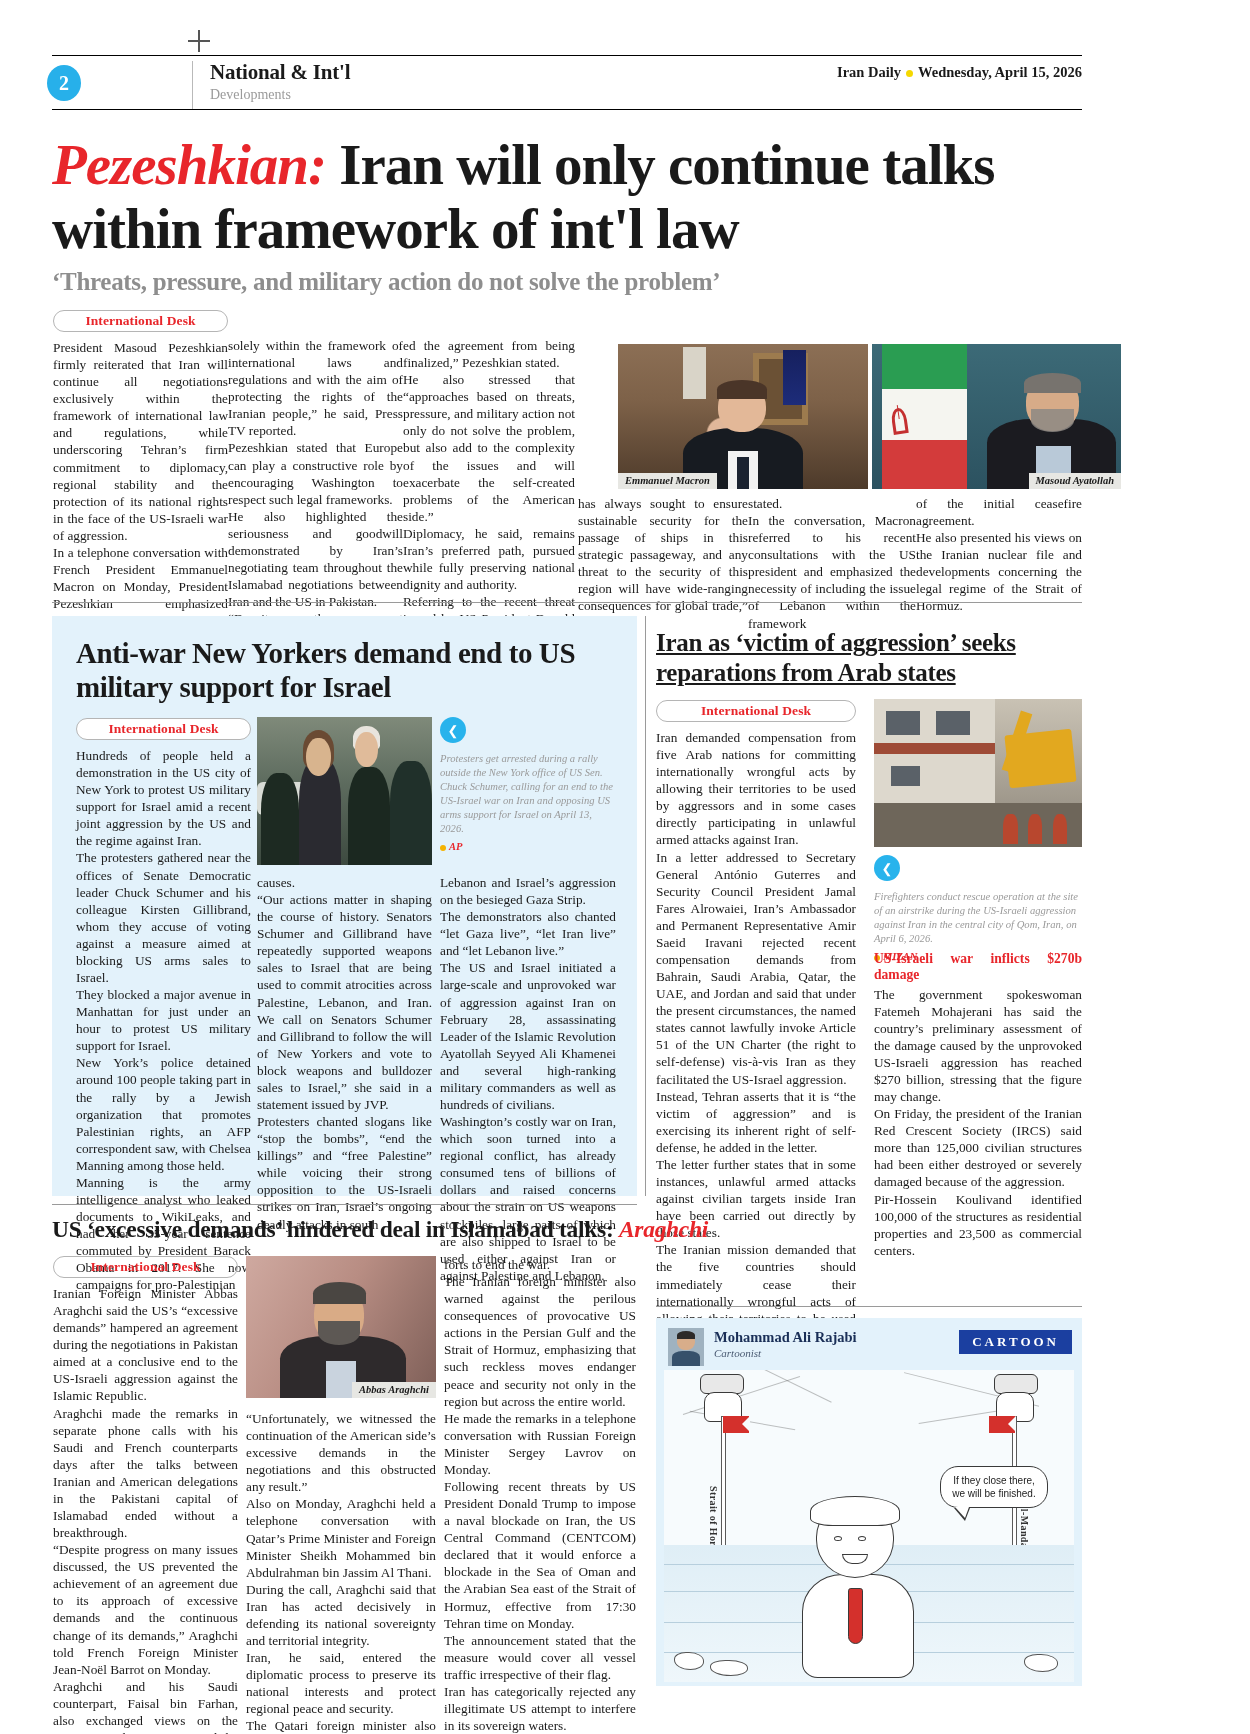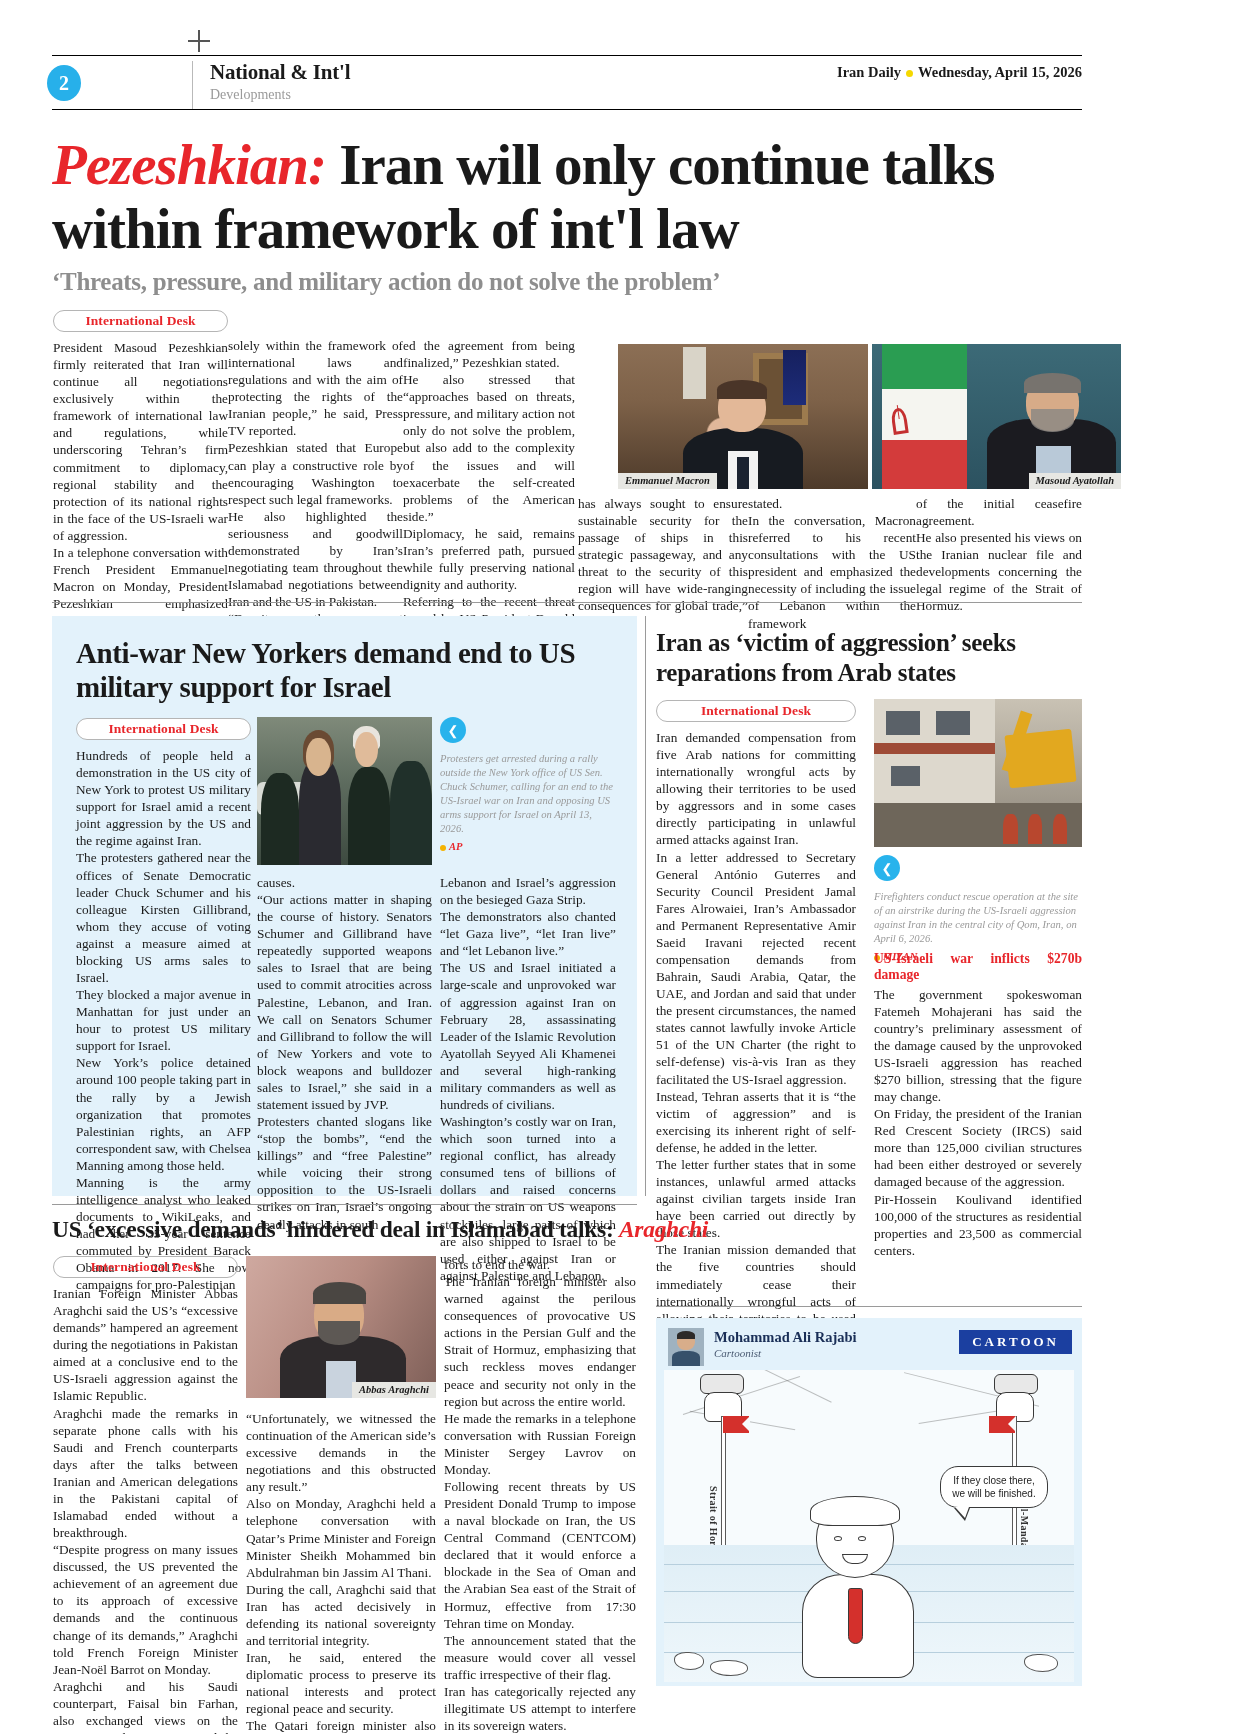--- a/index.html
+++ b/index.html
@@ -154,21 +154,21 @@
   .src-tag { margin-top:5px; font-size:10.5px; font-style:italic; color:#e8262b; font-weight:bold; }
   .src-dot { display:inline-block; width:6px; height:6px; border-radius:50%; background:#f5b301; margin-right:3px; vertical-align:middle; }
   .anti-b1 { position:absolute; left:24px; top:258px; width:175px; }
   .anti-b2 { position:absolute; left:205px; top:258px; width:175px; }
   .anti-b3 { position:absolute; left:388px; top:258px; width:176px; }
 
   
   .vsep { position:absolute; background:#9a9a9a; width:1px; }
   .rep-hd {
     position:absolute; left:656px; top:628px; width:426px;
-    font-size:25px; line-height:1.2; font-weight:bold; letter-spacing:-0.3px;
+    font-size:25px; line-height:1.2; font-weight:bold; letter-spacing:-0.3px;text-decoration:underline;
   }
   .rep-c1 { position:absolute; left:656px; top:700px; width:200px; }
   .rep-c1 .desk { width:200px; margin-bottom:7px; }
   .rep-photo { position:absolute; left:874px; top:699px; width:208px; height:148px; overflow:hidden; }
   .img-rescue { position:absolute; inset:0; background:linear-gradient(to bottom,#c9c2b4,#8d867a); }
   .rs-bld { position:absolute; left:0; top:0; width:58%; height:72%; background:#ddd8cd; }
   .rs-win { position:absolute; background:#5a6168; }
   .rs-red { position:absolute; left:0; top:30%; width:58%; height:7%; background:#9e4b36; }
   .rs-rub { position:absolute; left:0; bottom:0; width:100%; height:30%; background:#6e665a; }
   .rs-ex { position:absolute; right:4%; top:22%; width:32%; height:36%; background:#e2a81f; border-radius:3px; transform:rotate(-6deg); }

